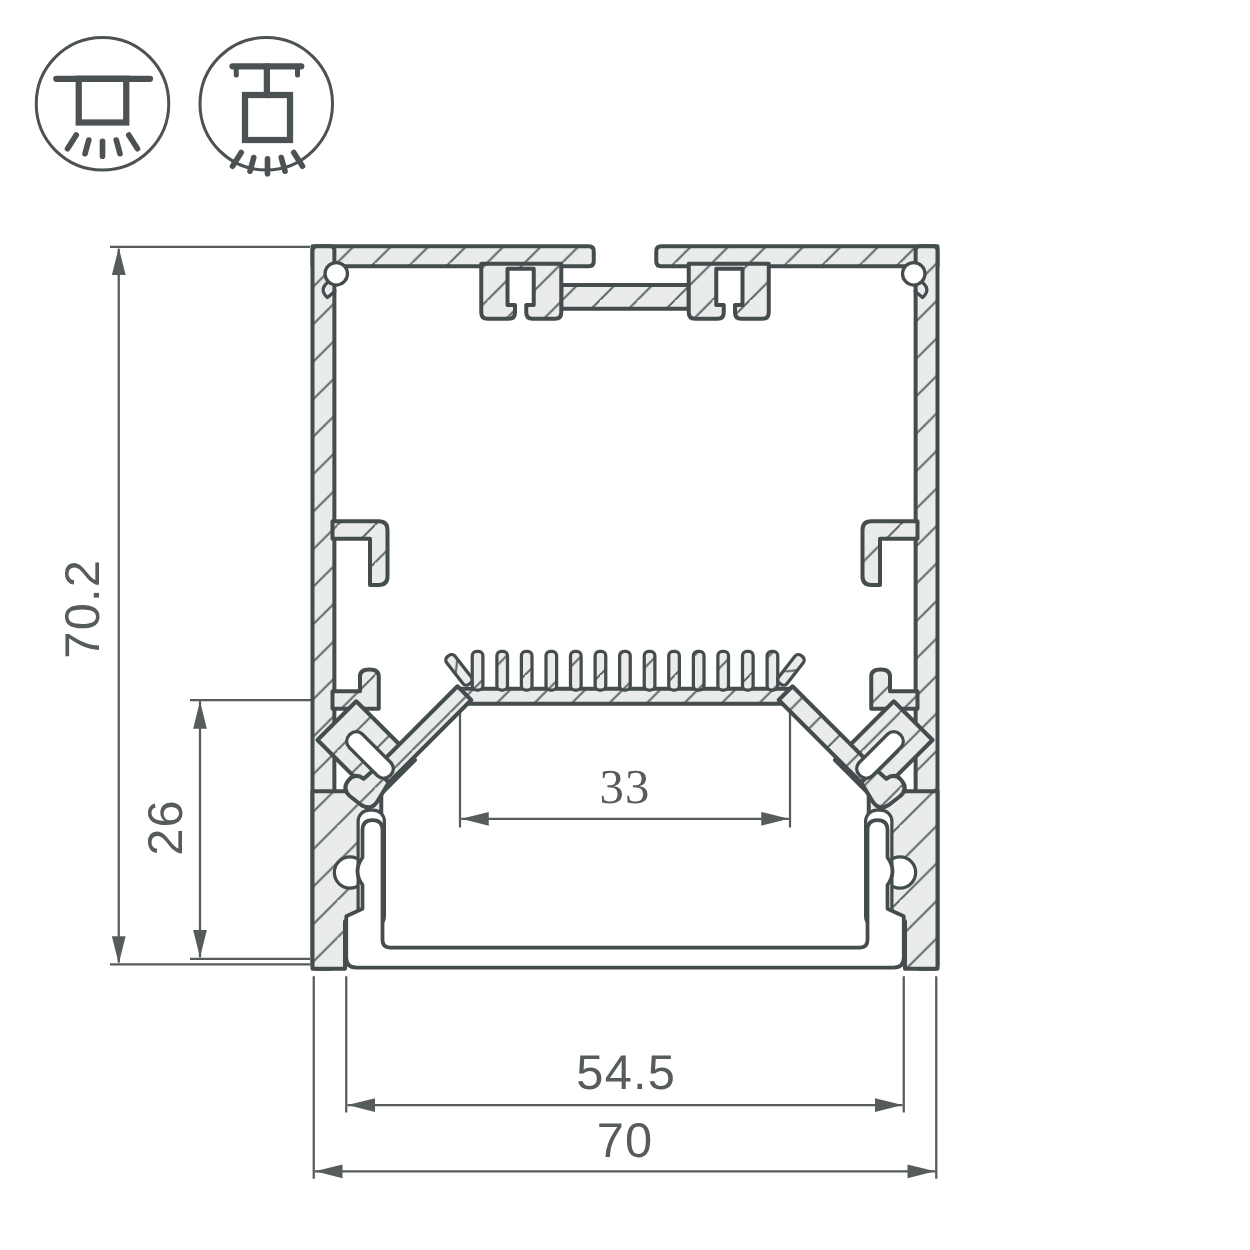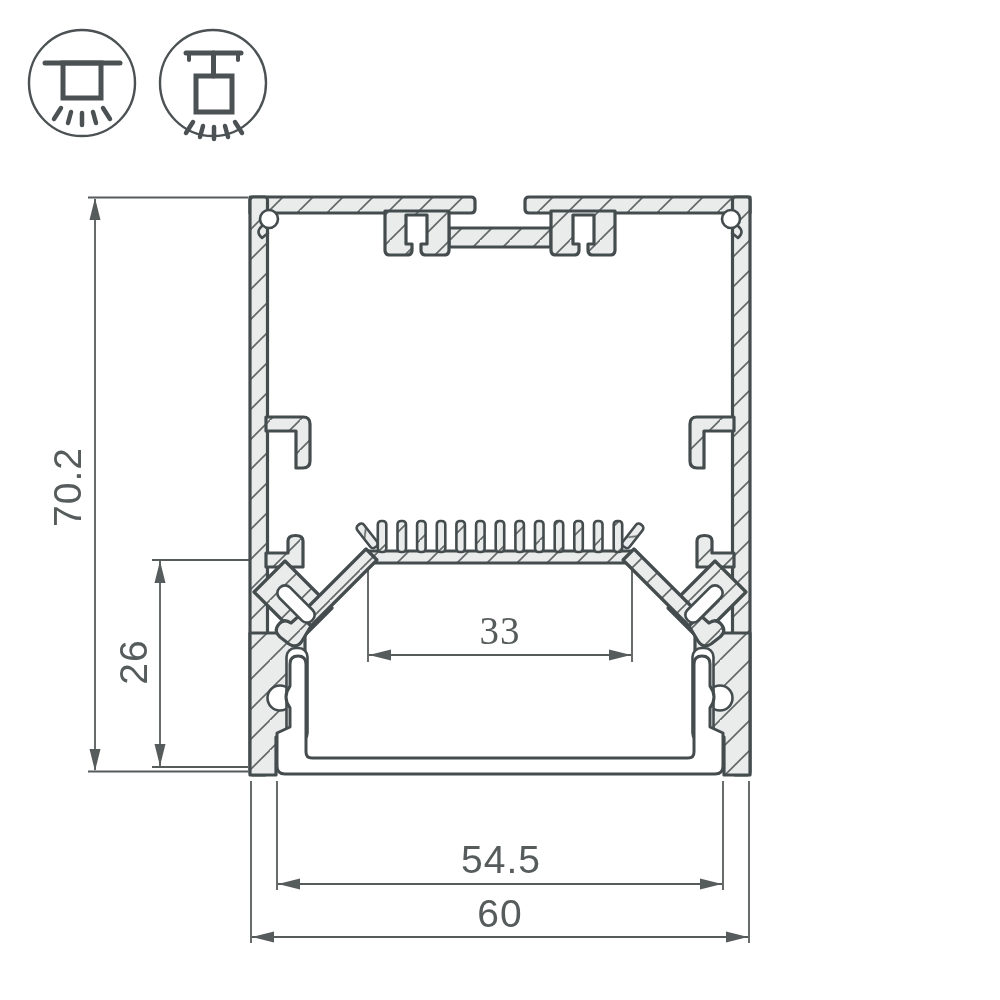--- a/index.html
+++ b/index.html
@@ -188,14 +188,14 @@
         <line x1="235" y1="122" x2="242" y2="133"></line>
       </g>
     </g>
   </g>
 </svg>
 
   <span class="dim-label vert" style="left:67px;top:487px;">70.2</span>
   <span class="dim-label vert" style="left:133px;top:662px;">26</span>
   <span class="dim-label" style="left:500px;top:630px;font-family:Liberation Serif, serif;">33</span>
   <span class="dim-label" style="left:501px;top:859px;">54.5</span>
-  <span class="dim-label" style="left:500px;top:913px;">60</span>
+  <span class="dim-label" style="left:500px;top:913px;">70</span>
 </div>
 
 </body></html>

